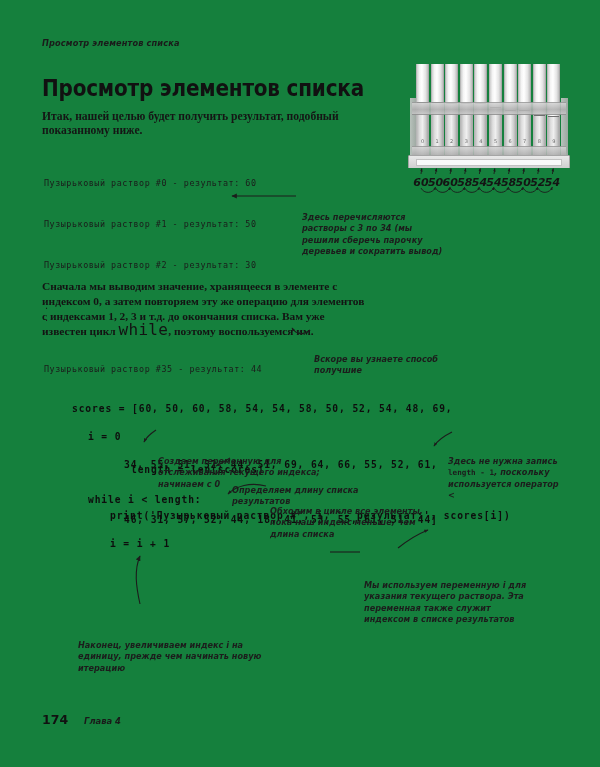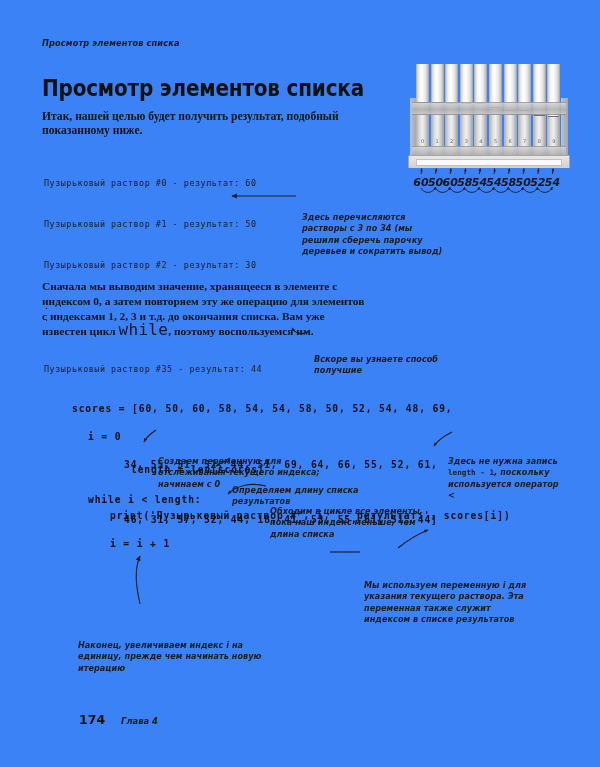--- a/index.html
+++ b/index.html
@@ -11,21 +11,21 @@
     width: 600px;
     height: 767px;
     position: relative;
     font-family: "Liberation Serif", serif;
     color: #000;
     overflow: hidden;
   }
   .page {
     position: absolute;
     inset: 0;
-    background: #3b82f6;
+    background: #15803d;
   }
 
   
   .running-head {
     position: absolute;
     left: 42px;
     top: 38px;
     font-family: "DejaVu Sans", sans-serif;
     font-size: 8.2px;
     font-weight: bold;
@@ -250,21 +250,20 @@
     top: 712px;
     display: flex;
     align-items: baseline;
     gap: 16px;
   }
   .footer .folio {
     font-family: "DejaVu Sans", sans-serif;
     font-size: 12.5px;
     font-weight: bold;
     color: #111;
-    margin-left: 37px;
   }
   .footer .chapter {
     font-family: "DejaVu Sans", sans-serif;
     font-size: 8.4px;
     font-weight: bold;
     font-style: italic;
     color: #1a1a1a;
   }
 </style>
 </head>

